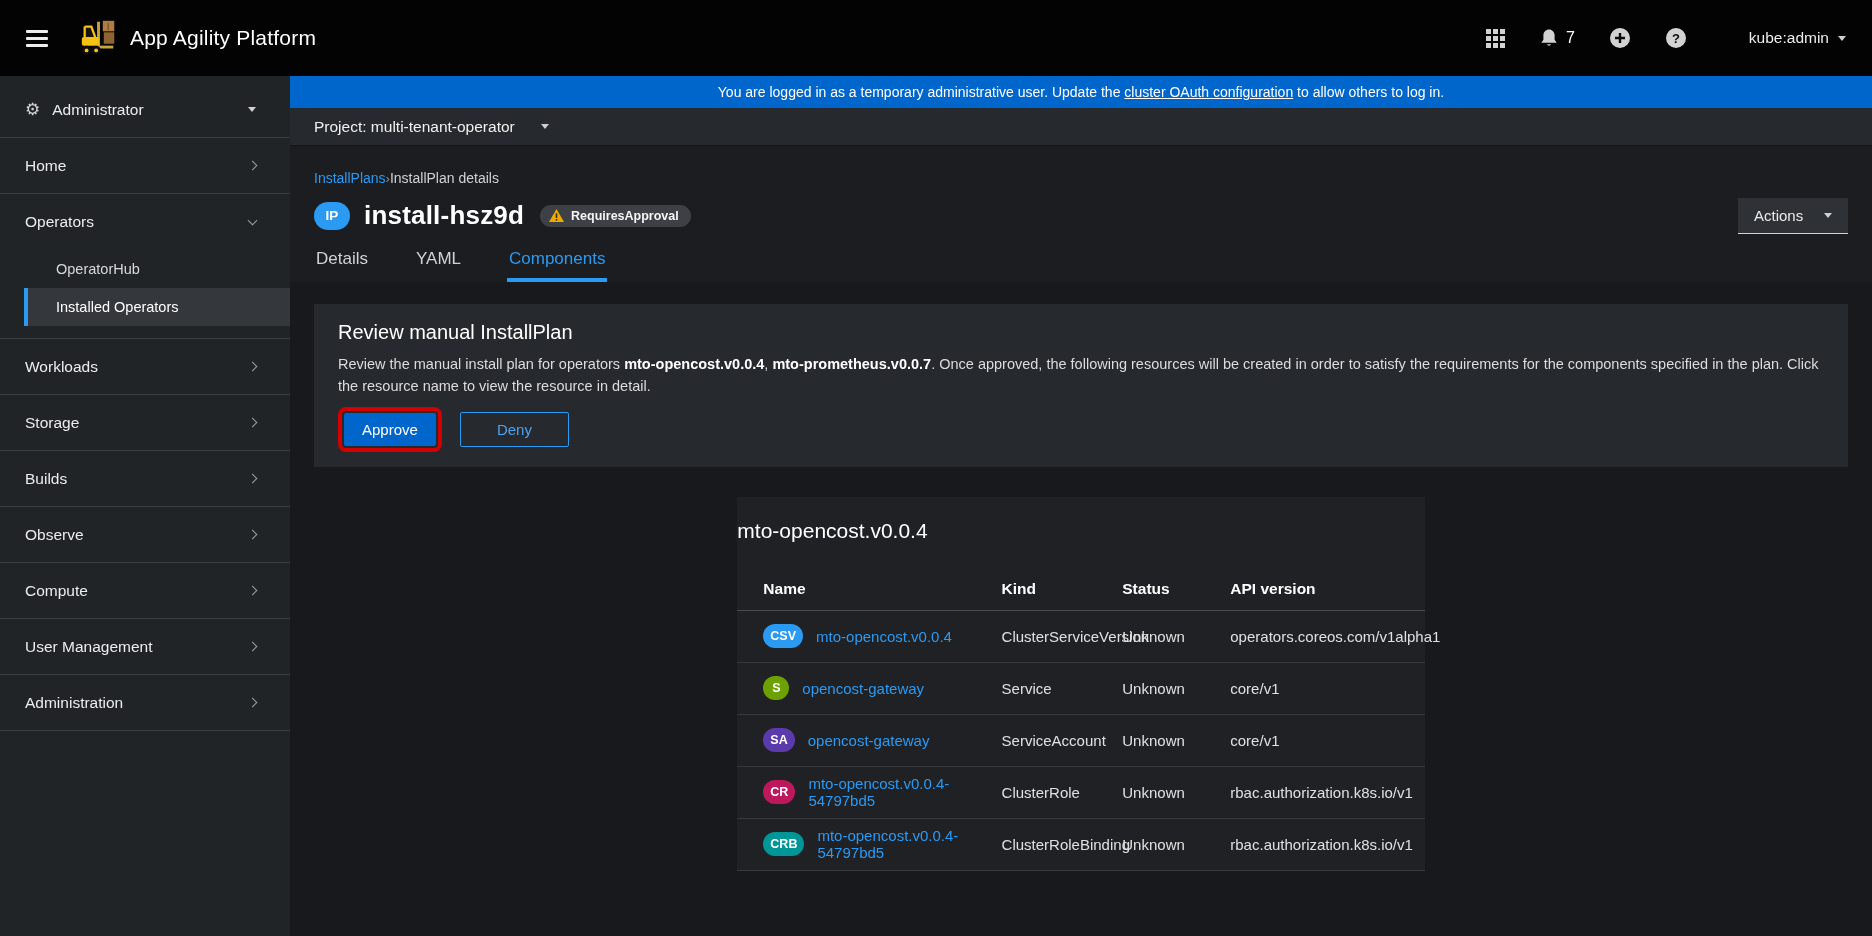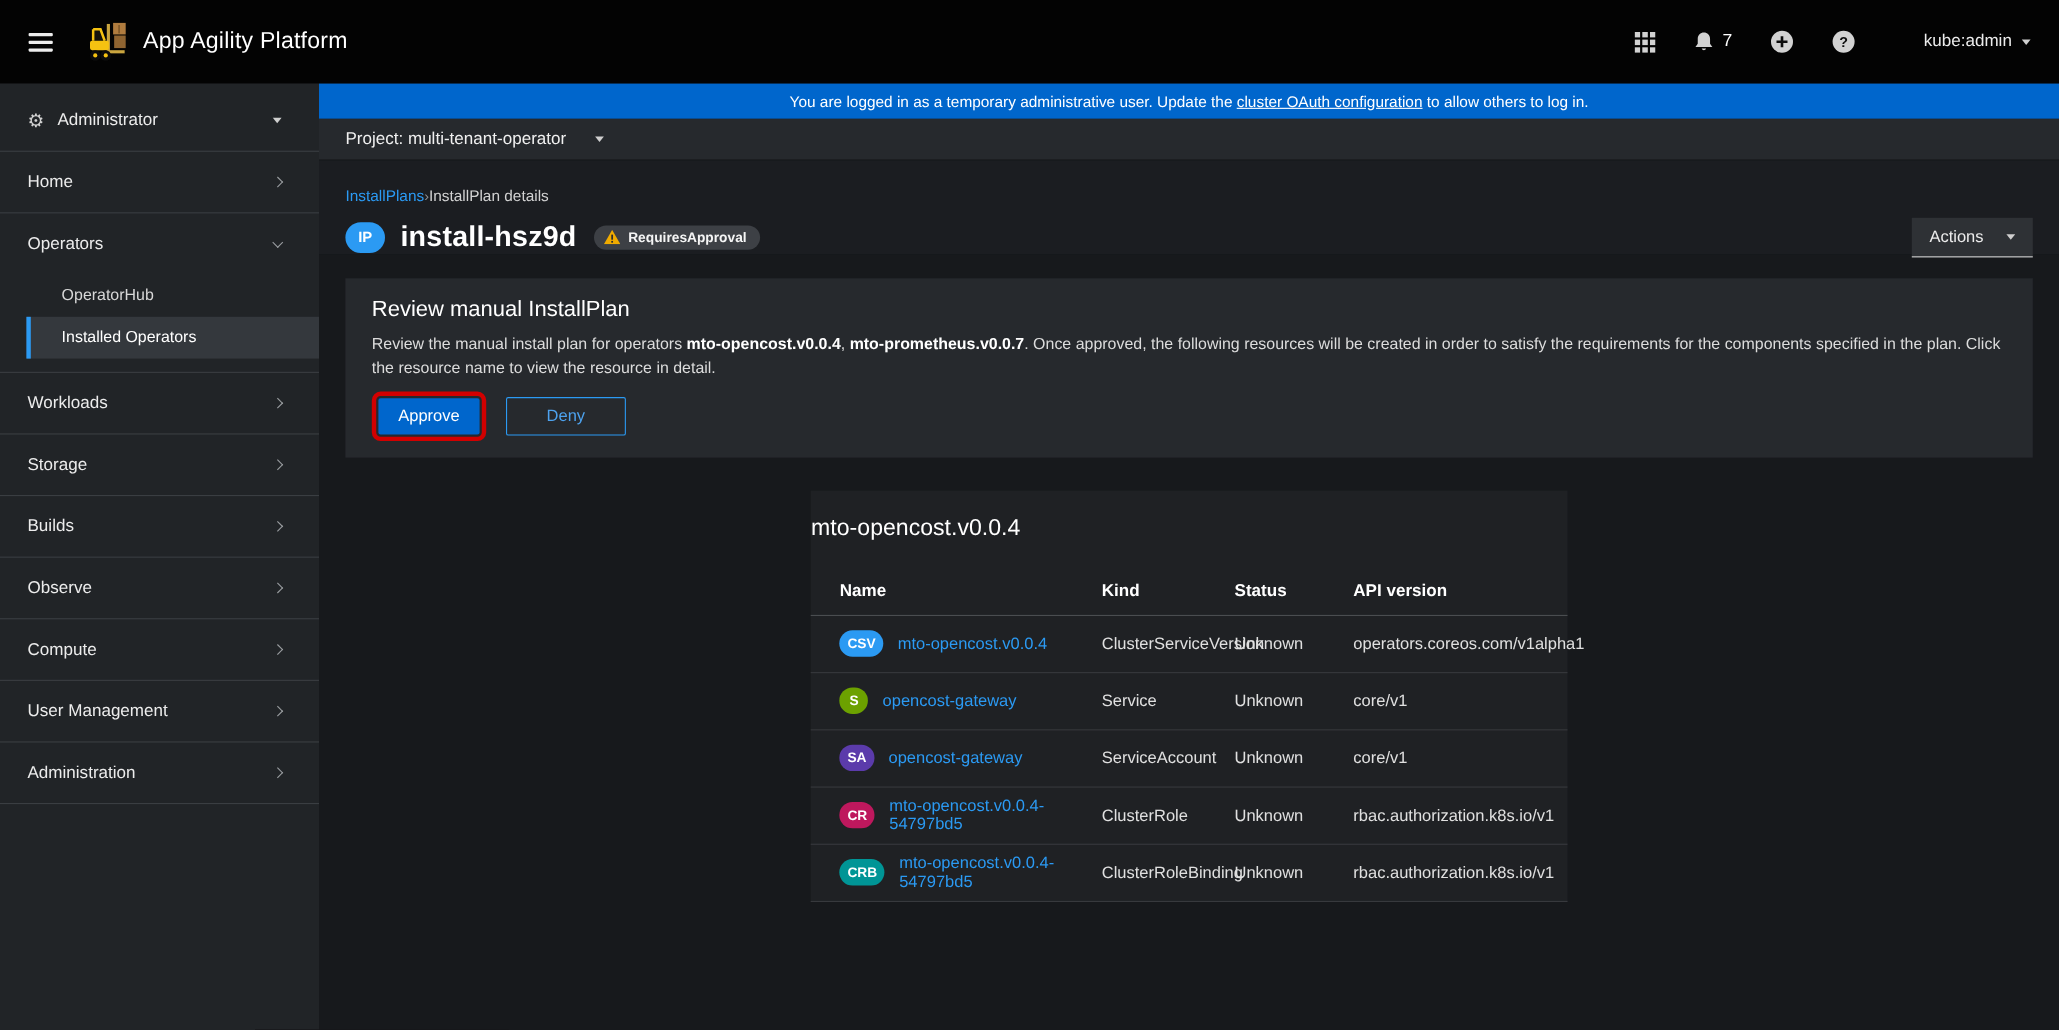--- a/index.html
+++ b/index.html
@@ -297,20 +297,25 @@
                 <rect x="6.7" y="10" width="1.6" height="1.6" fill="#2b2b2b"></rect>
               </svg>
             </span>
             <span>RequiresApproval</span>
           </span>
         </div>
         <button class="actions-btn">
           <span>Actions</span>
           <span class="caret"></span>
         </button>
+        <div class="tabs">
+          <div class="tab">Details</div>
+          <div class="tab">YAML</div>
+          <div class="tab active">Components</div>
+        </div>
       </div>
 
       <div class="content">
 
         <div class="review-card">
           <div class="card-title">Review manual InstallPlan</div>
           <div class="card-body">
             <span>Review the manual install plan for operators </span><b>mto-opencost.v0.0.4</b><span>, </span><b>mto-prometheus.v0.0.7</b><span>. Once approved, the following resources will be created in order to satisfy the requirements for the components specified in the plan. Click the resource name to view the resource in detail.</span>
           </div>
           <div class="btn-row">

